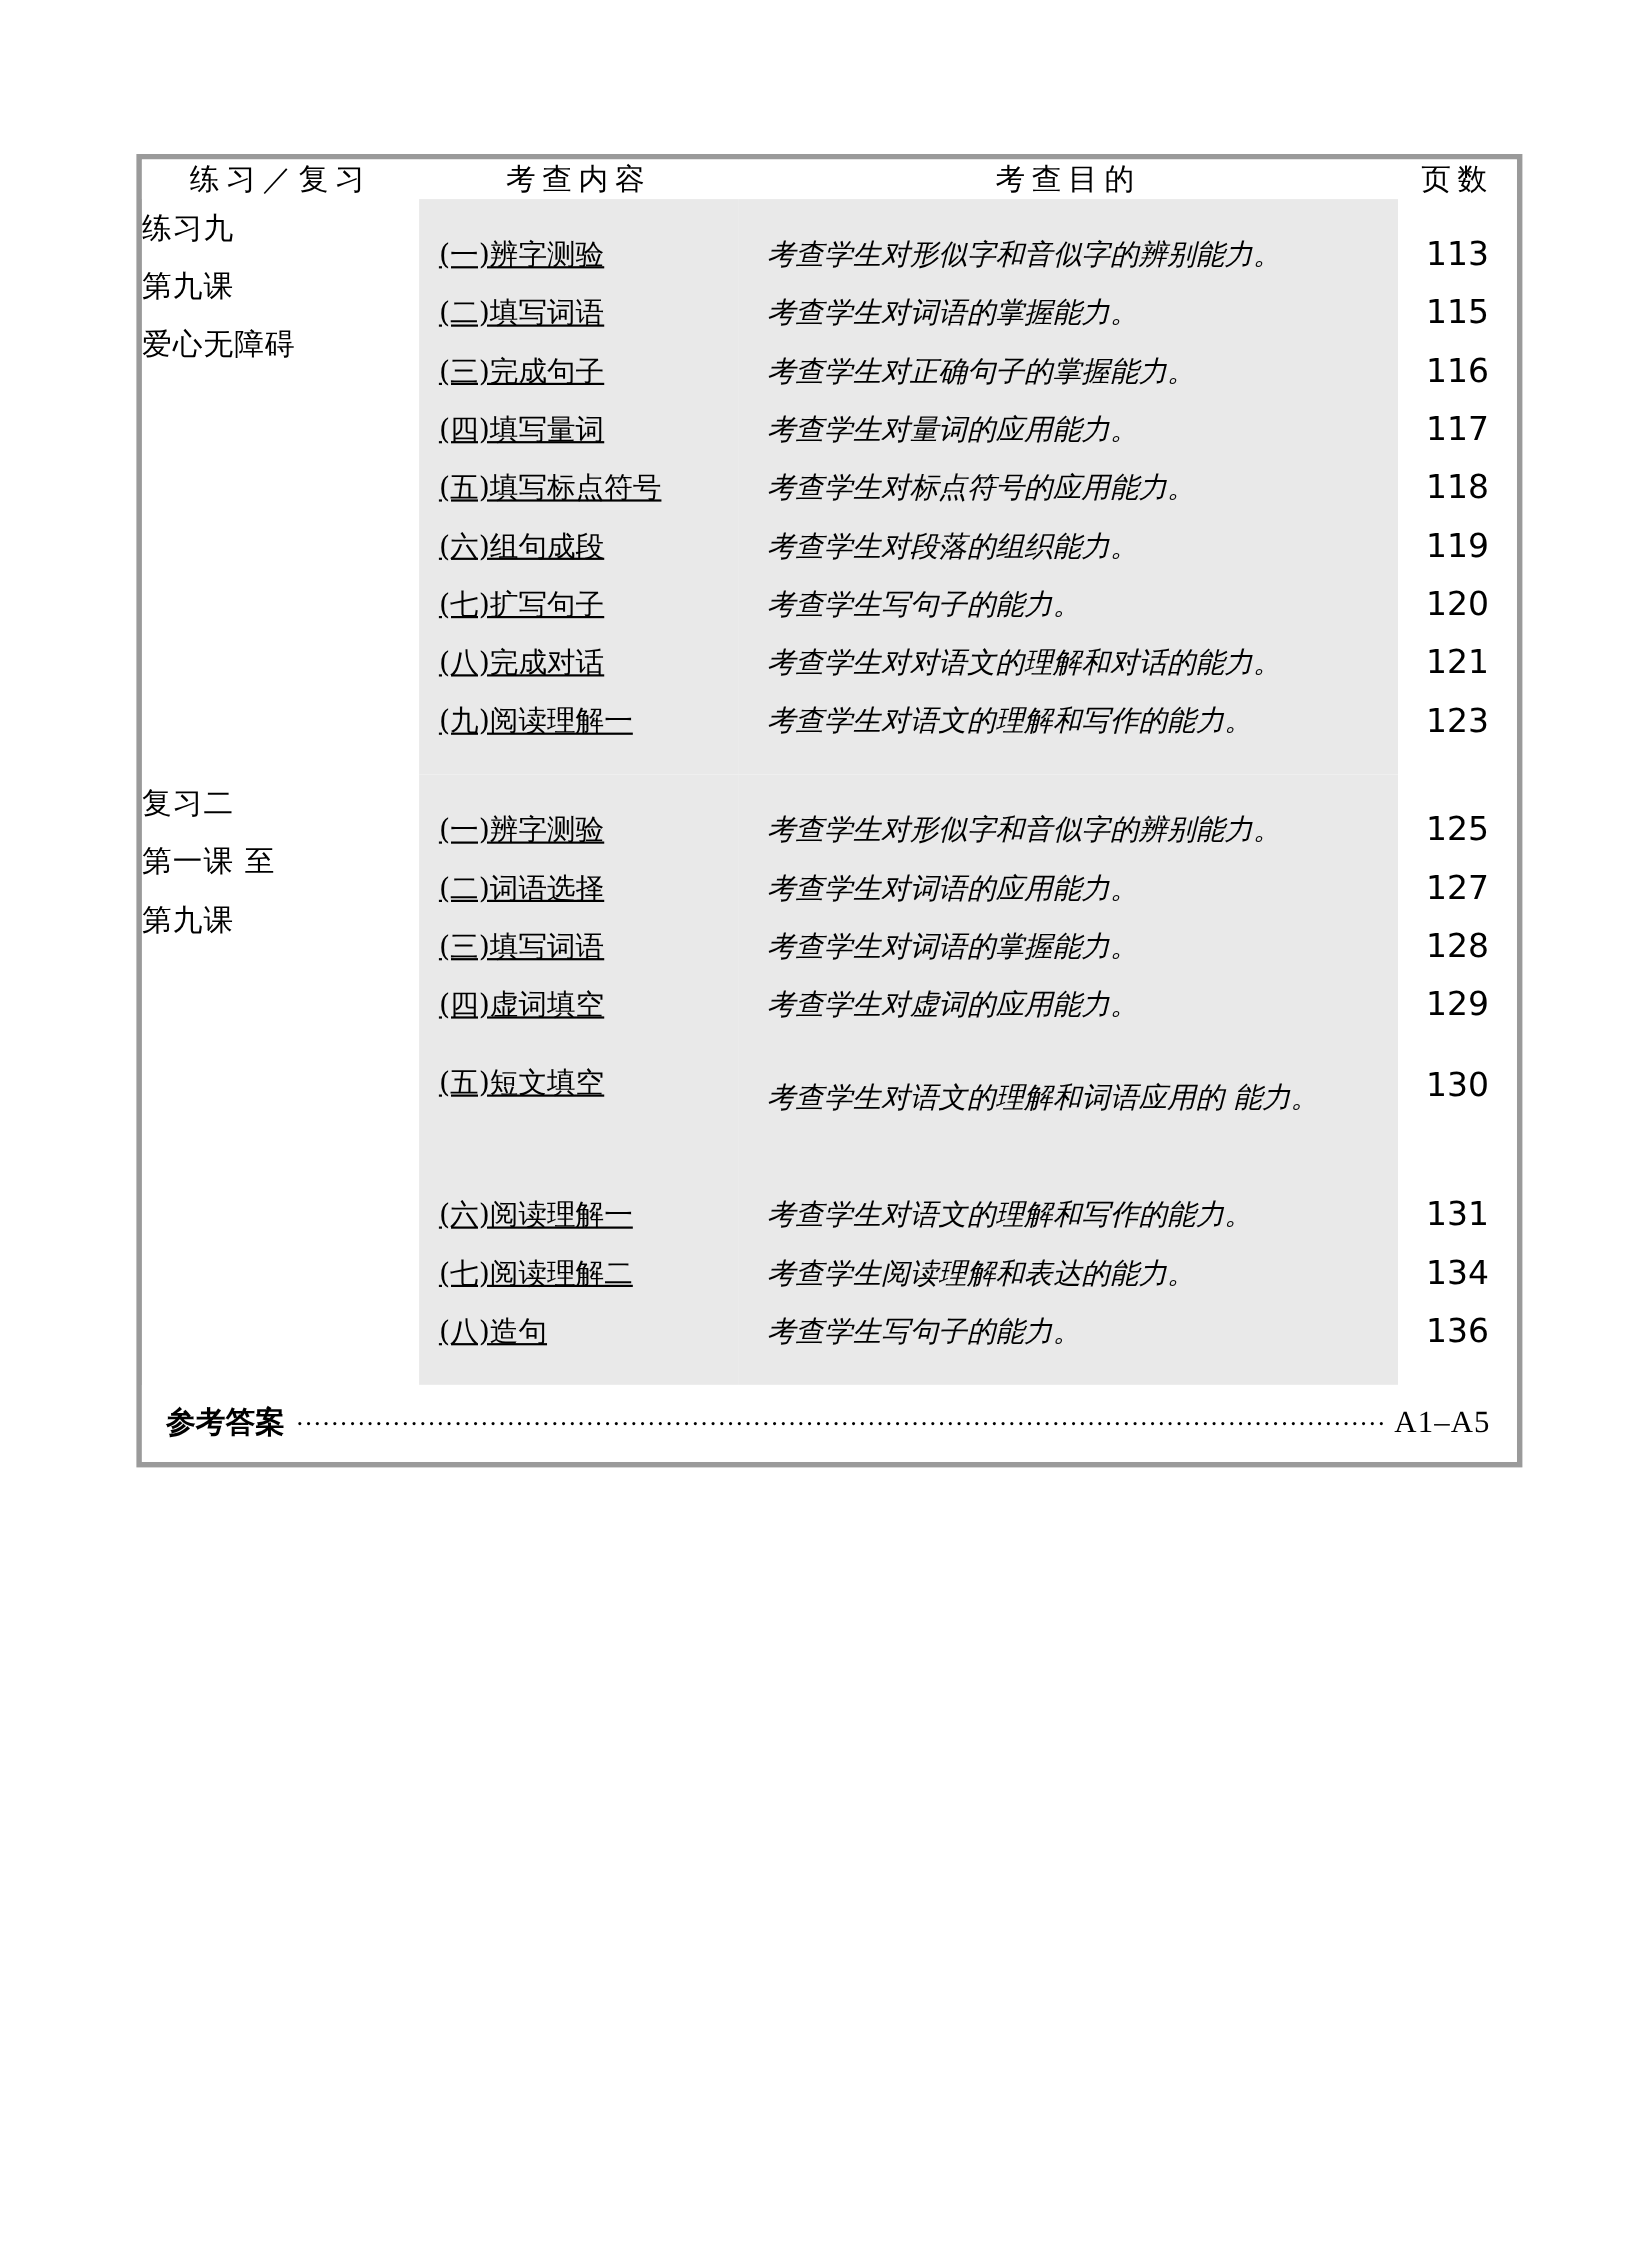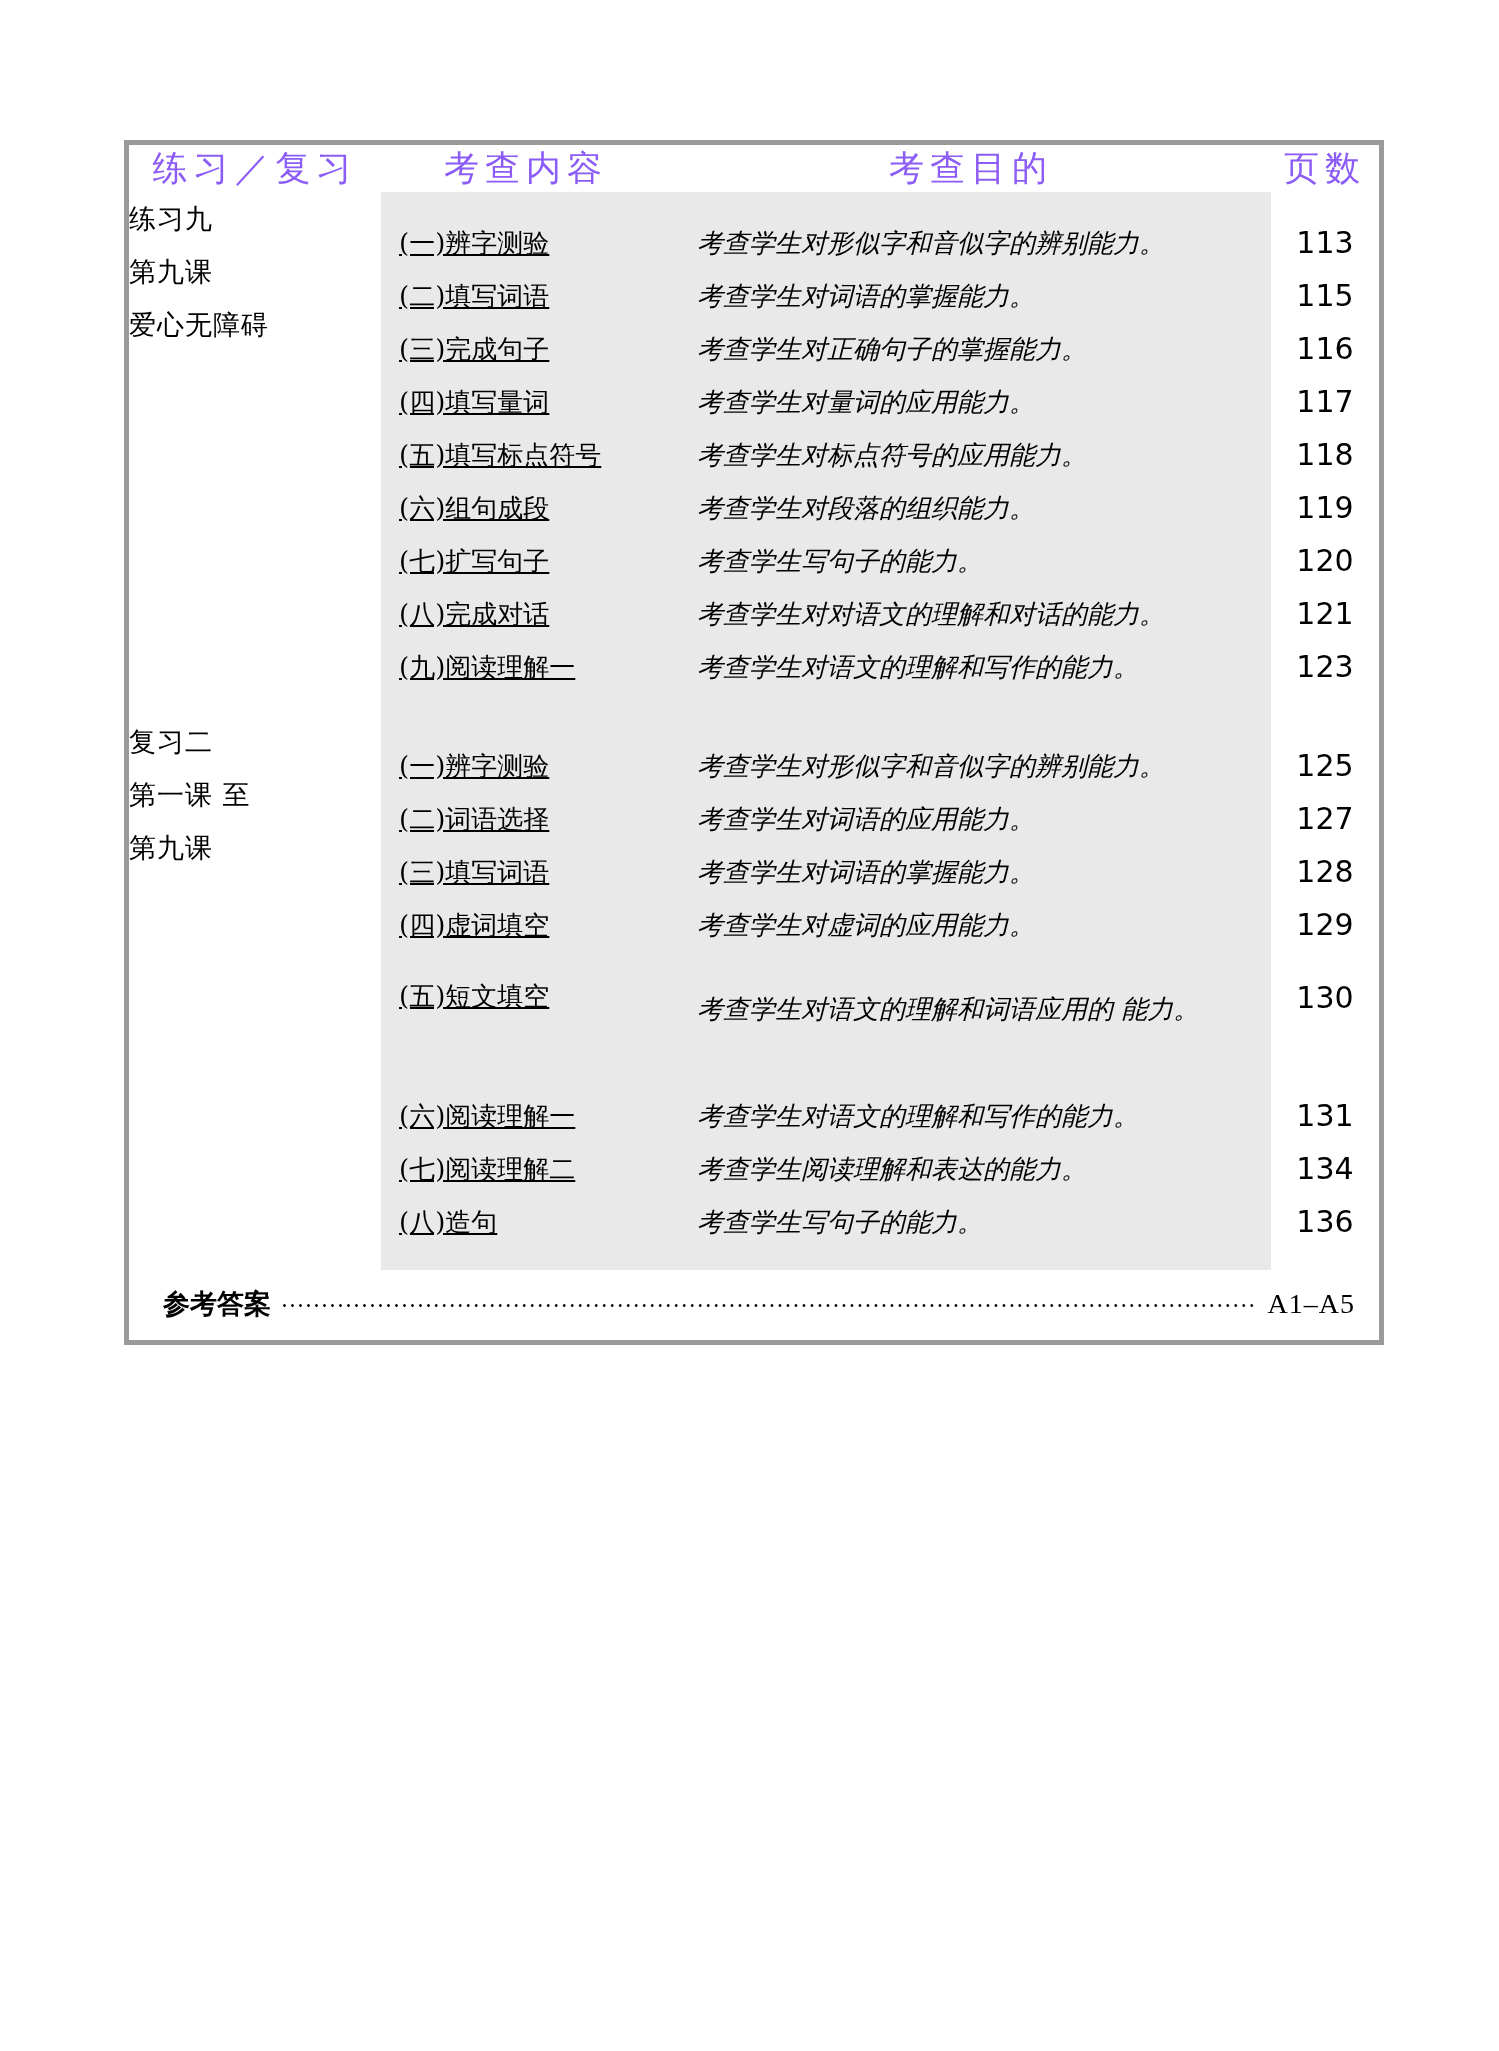--- a/index.html
+++ b/index.html
@@ -45,24 +45,24 @@
     padding: 0;
     vertical-align: top;
   }
   .hdr-row td {
     border-bottom: 3px solid #333333;
     padding: 14px 0 16px 0;
     text-align: center;
     background: #ffffff;
   }
   .hdr-cell {
-    font-size: 35px;
+    font-size: 27px;
     letter-spacing: 6px;
     font-weight: 400;
-    color: #8b5cf6;
+    color: #000000;
     font-family: "DejaVu Serif", "Liberation Serif", serif;
   }
   .vline-l { border-left: 2px solid #444; }
 
   .section-sep td {
     border-top: 3px solid #333333;
   }
 
   .col-label {
     padding: 26px 0 20px 22px;
@@ -105,21 +105,21 @@
     line-height: 53px;
   }
   .answers-row td {
     border-top: 3px solid #333333;
     background: #ffffff;
     padding: 0;
   }
   .answers-inner {
     display: flex;
     align-items: baseline;
-    padding: 16px 24px 18px 34px;
+    padding: 16px 24px 18px 22px;
     font-size: 27px;
     font-family: "DejaVu Serif", "Liberation Serif", serif;
   }
   .answers-title { font-weight: bold; white-space: pre; }
   .answers-dots {
     flex: 1;
     overflow: hidden;
     white-space: nowrap;
     margin: 0 10px;
     font-size: 22px;

